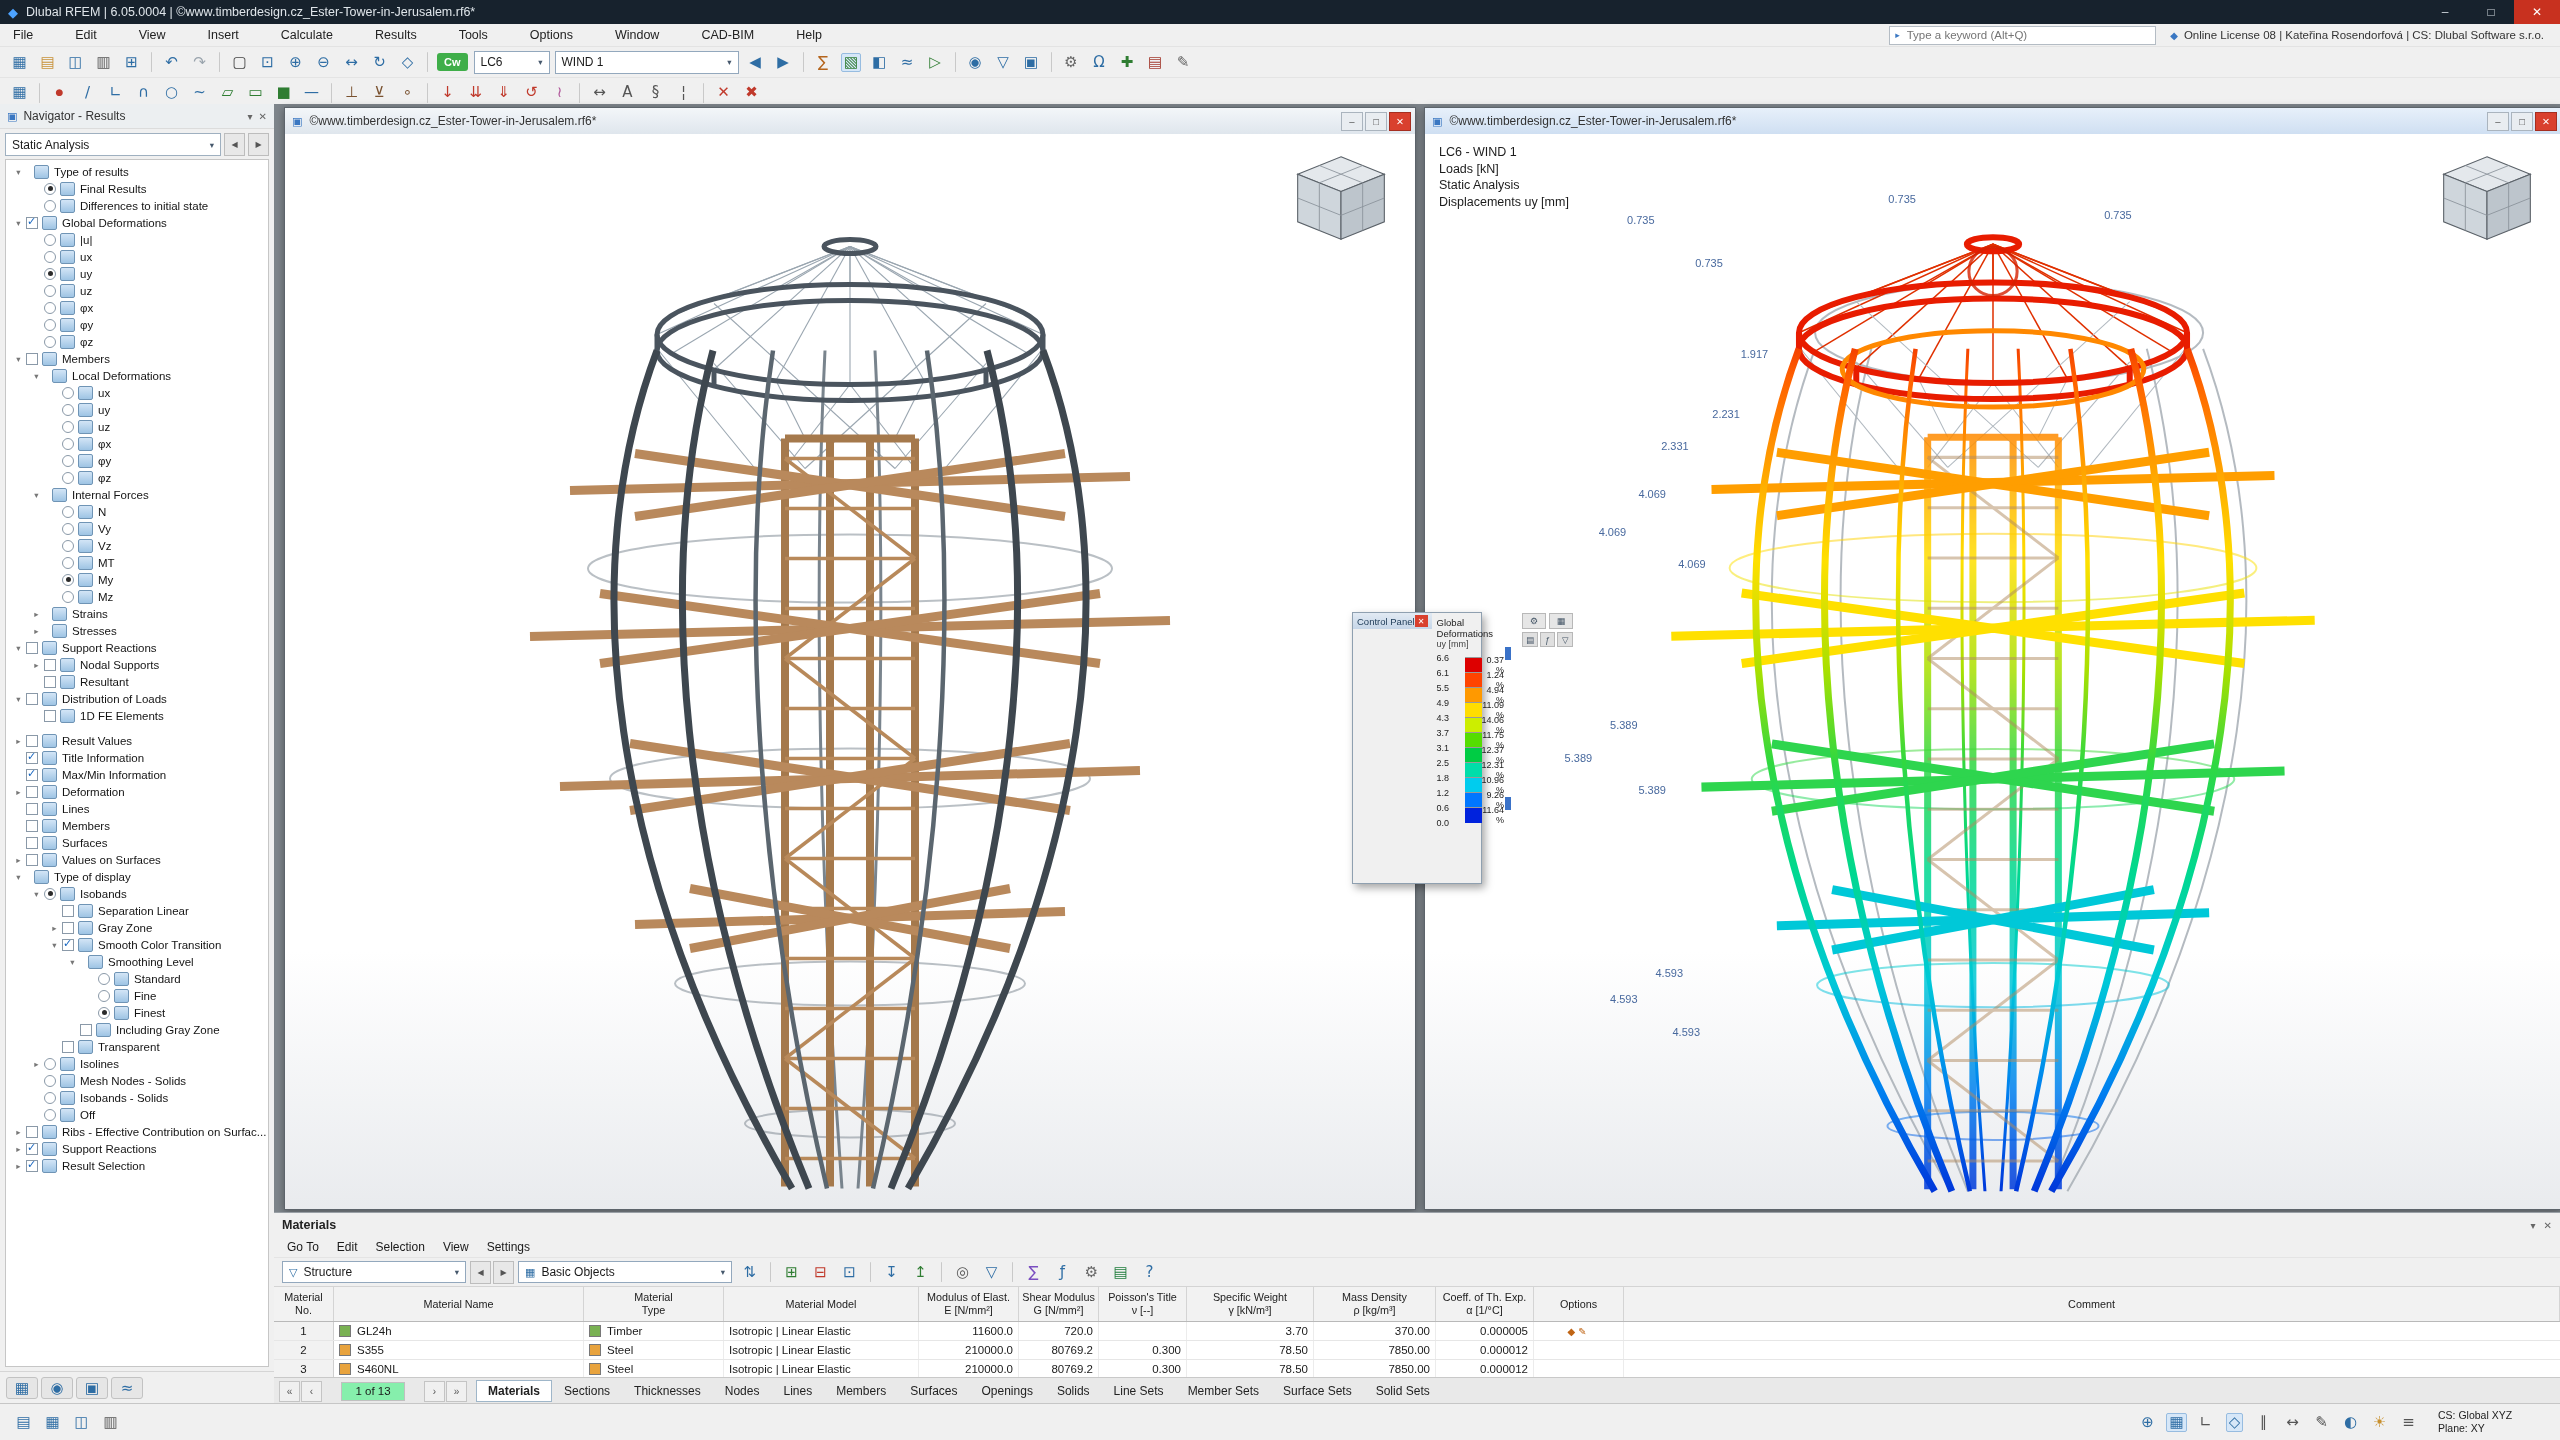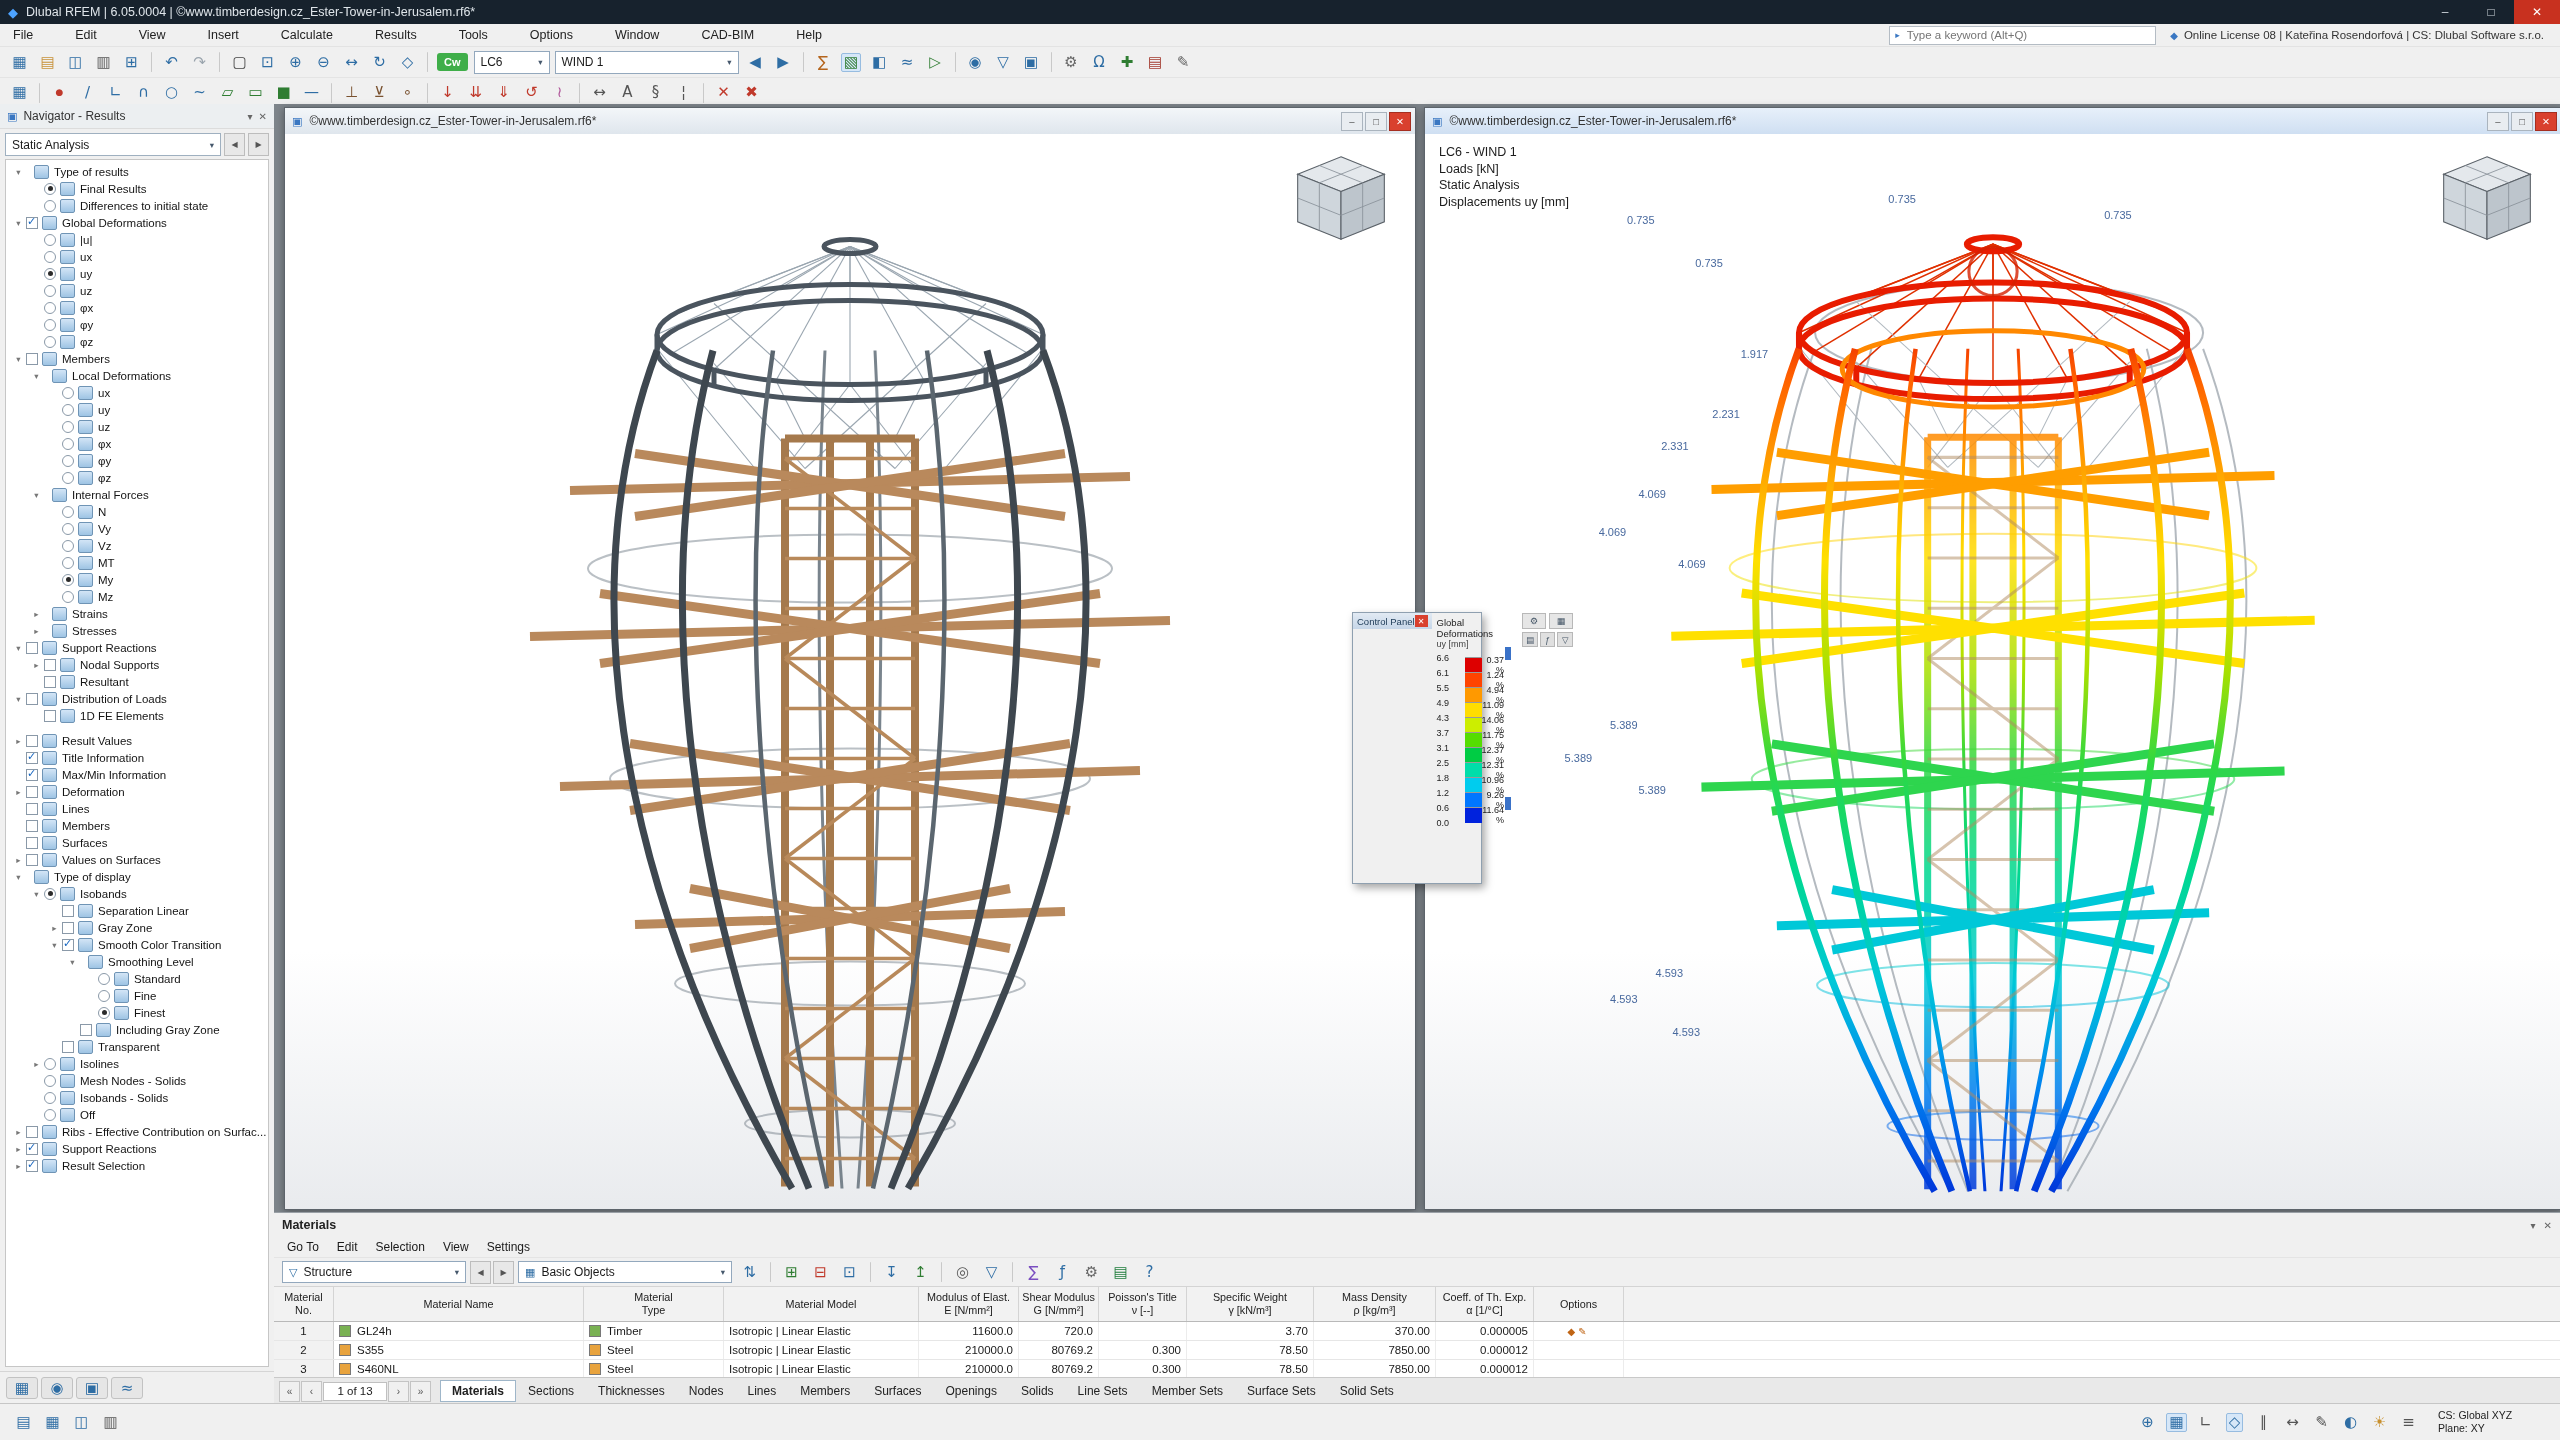--- a/index.html
+++ b/index.html
@@ -108,21 +108,21 @@
   .col-name{width:250px;}
   .col-type{width:140px;}
   .col-model{width:195px;}
   .col-e{width:100px;}.col-g{width:80px;}.col-nu{width:88px;}.col-gam{width:127px;}.col-rho{width:122px;}.col-alp{width:98px;}
   .col-opt{width:90px;justify-content:center;color:#c06515;font-family:"DejaVu Sans",sans-serif;font-size:10px;letter-spacing:3px;}
   .col-comment{flex:1;border-right:none;}
   .num{justify-content:flex-end;}
   .sw{width:10px;height:10px;border:1px solid #777;margin-right:6px;display:inline-block;flex:none;}
   .mptabs{height:26px;display:flex;align-items:center;background:#e9e9e9;border-top:1px solid #c9c9c9;padding:0 5px;gap:1px;font-size:12px;flex:none;}
   .pgbtn{width:19px;height:19px;background:#f0f0f0;border:1px solid #c4c4c4;display:flex;align-items:center;justify-content:center;font-size:10px;color:#555;}
-  .pglabel{margin:0 0;font-size:11.5px;width:62px;text-align:center;background:#ffffff;border:1px solid #c0c0c0;height:17px;line-height:17px;}
+  .pglabel{margin:0 18px;font-size:11.5px;width:62px;text-align:center;background:#86efac;border:1px solid #c0c0c0;height:17px;line-height:17px;}
   .mtab{padding:3px 11px;border:1px solid transparent;color:#222;}
   .mtab.active{background:#fff;border-color:#9fb6c9;font-weight:bold;}
   
   .statusbar{position:absolute;left:0;right:0;bottom:0;height:36px;background:#f0f0f0;border-top:1px solid #c6c6c6;display:flex;align-items:center;padding:0 10px;gap:2px;font-size:11px;}
   .statusbar .rpt{display:flex;align-items:center;gap:2px;}
   .stright{margin-left:auto;display:flex;align-items:center;gap:2px;}
   .stlabels{display:flex;flex-direction:column;line-height:13.5px;font-size:10.5px;color:#222;margin-left:14px;width:112px;}
 </style>
 </head>
 <body>
@@ -1335,20 +1335,24 @@
           <span class="hc" data-name="column-header" style="width:98px">
             <i>Coeff. of Th. Exp.</i>
             <i class="u">α [1/°C]</i>
           </span>
 
           <span class="hc" data-name="column-header" style="width:90px">
             <i>Options</i>
             <i class="u"></i>
           </span>
 
+          <span class="hc" data-name="column-header" style="flex:1">
+            <i>Comment</i>
+            <i class="u"></i>
+          </span>
         </div>
       <div class="tbody">
 
           <div class="trow" data-name="material-row">
             <span class="mc col-no">1</span>
             <span class="mc col-name">
               <i class="sw" data-name="material-color-swatch" style="background:#79b152"></i>
               <b>GL24h</b>
             </span>
             <span class="mc col-type">

